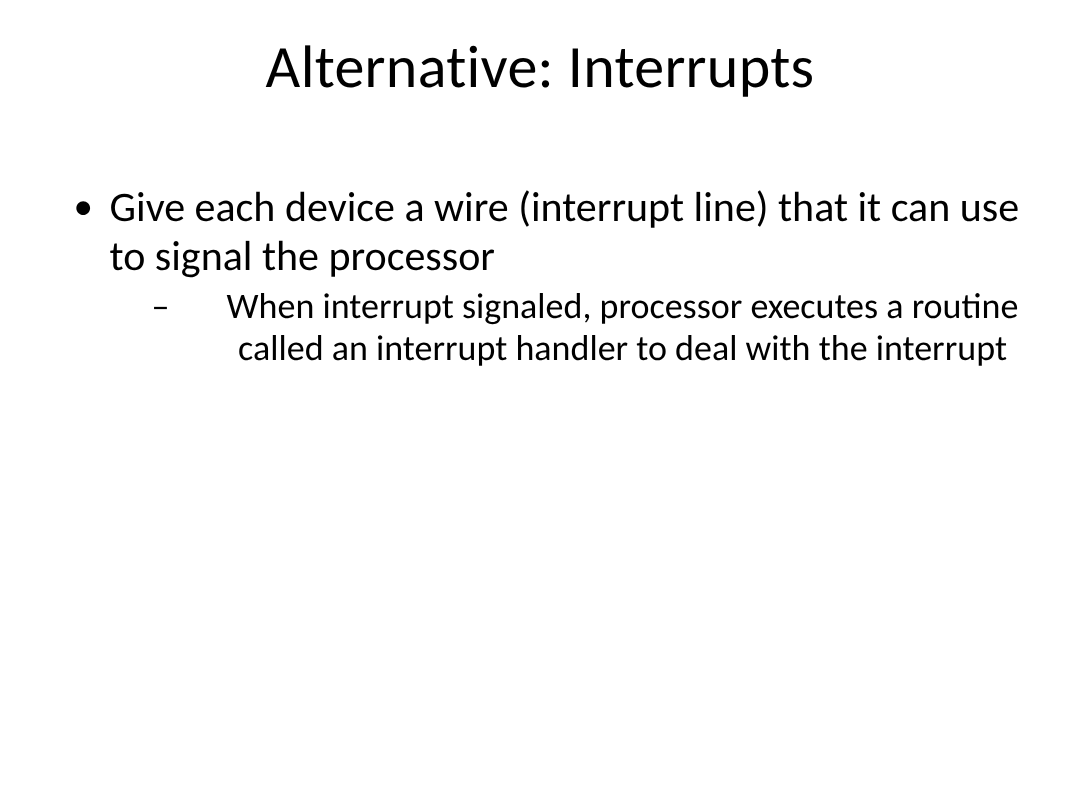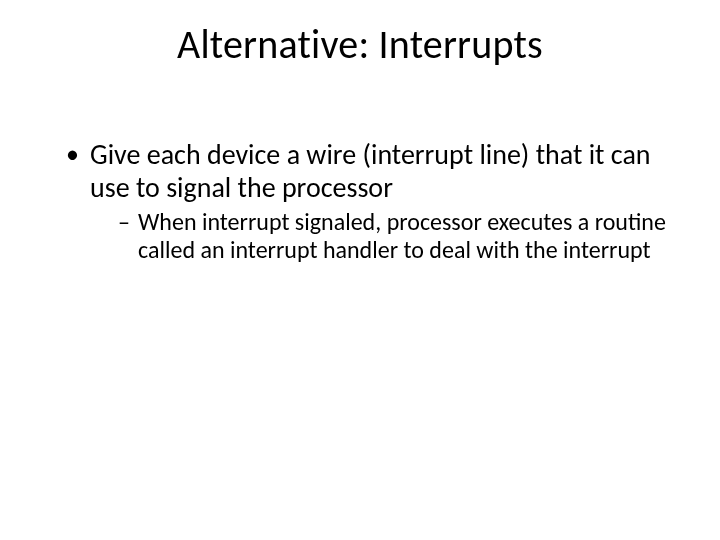--- a/index.html
+++ b/index.html
@@ -29,21 +29,21 @@
     letter-spacing: 0.2px;
   }
   .body {
     position: absolute;
     top: 120px;
     left: 48px;
     right: 10px;
   }
   ul.level1 {
     list-style: none;
-    margin: 18px;
+    margin: 1px;
     padding: 0;
   }
   ul.level1 > li {
     position: relative;
     padding-left: 24px;
     font-size: 28px;
     line-height: 1.18;
     margin-bottom: 6px;
   }
   ul.level1 > li::before {
@@ -58,20 +58,21 @@
     list-style: none;
     margin: 4px 0 0 0;
     padding: 0 0 0 28px;
   }
   ul.level2 > li {
     position: relative;
     padding-left: 20px;
     font-size: 24px;
     line-height: 1.18;
     margin-bottom: 4px;
+    text-align: center;
   }
   ul.level2 > li::before {
     content: "–";
     position: absolute;
     left: 0;
     top: 0;
     font-size: 24px;
     line-height: 1.18;
   }
 </style>

